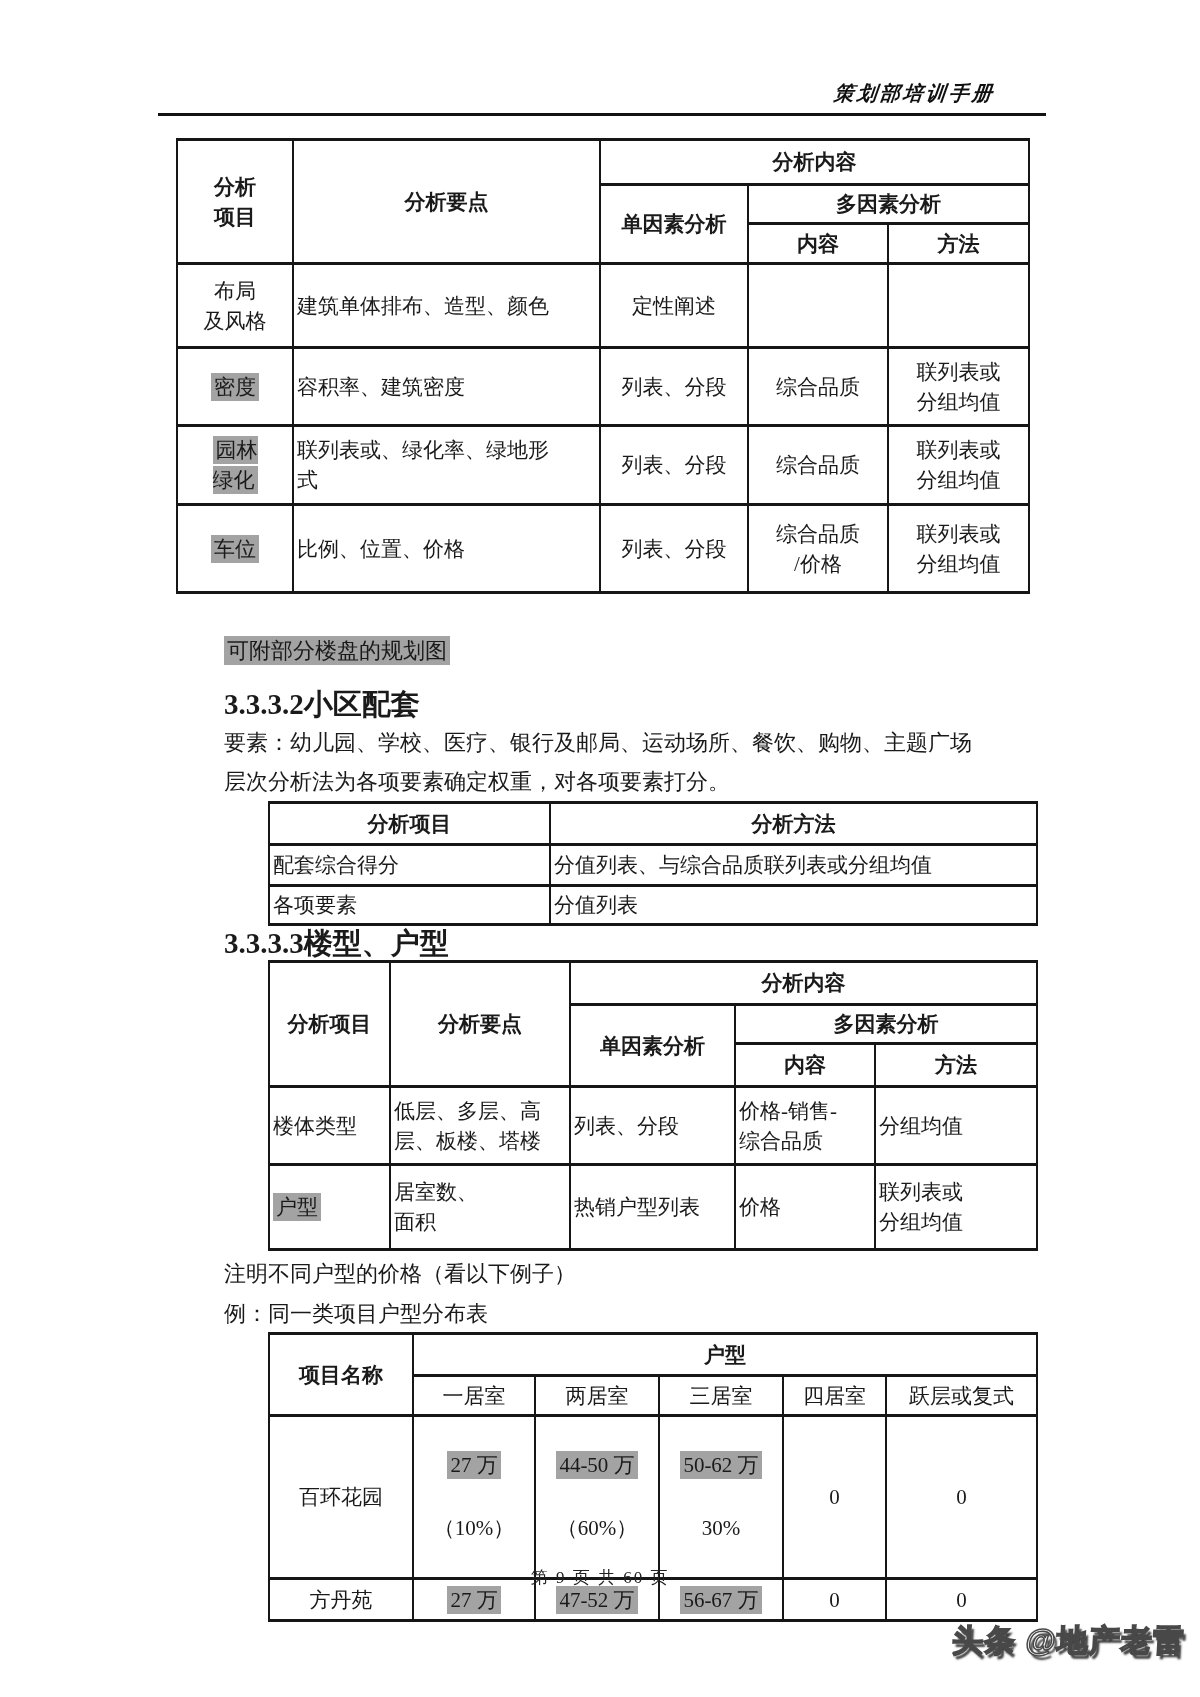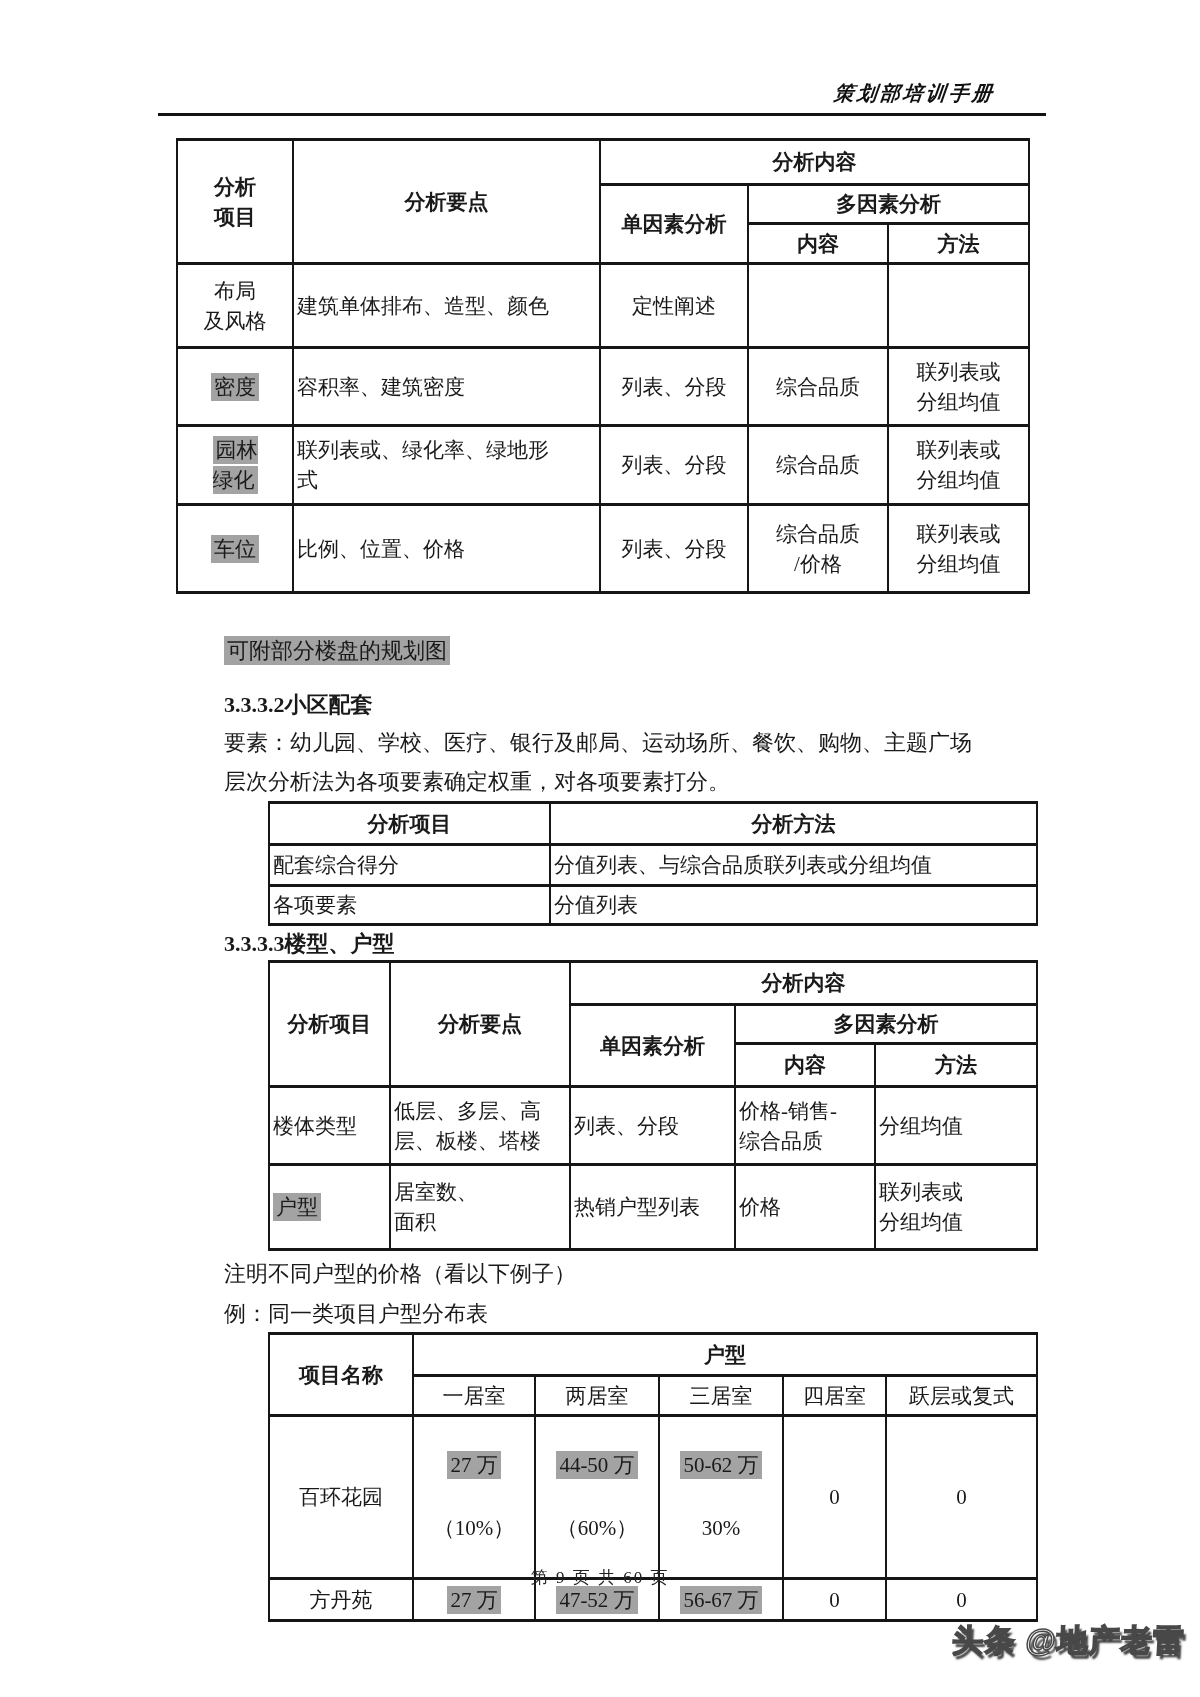--- a/index.html
+++ b/index.html
@@ -7,21 +7,21 @@
     position:relative;width:1200px;height:1697px;background:#ffffff;
     font-family:"Liberation Serif","DejaVu Serif",serif;color:#161616;overflow:hidden;
   }
   .doc-title{
     position:absolute;top:80px;left:834px;width:175px;
     font-size:20px;font-weight:bold;font-style:italic;letter-spacing:3px;
     white-space:nowrap;transform:skewX(-6deg);color:#101010;
   }
   .rule{position:absolute;left:158px;top:113px;width:888px;height:3px;background:#121212;}
   .para{position:absolute;left:176px;font-size:22px;line-height:29px;white-space:nowrap;color:#1a1a1a;margin-left:48px;}
-  .heading{font-weight:bold;font-size:22px;}
+  .heading{font-weight:bold;font-size:29px;}
   .hl{background:#a3a3a3;padding:2px 3px;white-space:pre-line;}
   table.tbl{
     position:absolute;border-collapse:collapse;table-layout:fixed;
     font-size:21px;color:#1a1a1a;
   }
   table.tbl td{
     border:2px solid #161616;border-top-width:3px;border-bottom-width:3px;
     text-align:center;vertical-align:middle;white-space:pre-line;
     line-height:30px;padding:2px 4px;overflow:hidden;
   }

